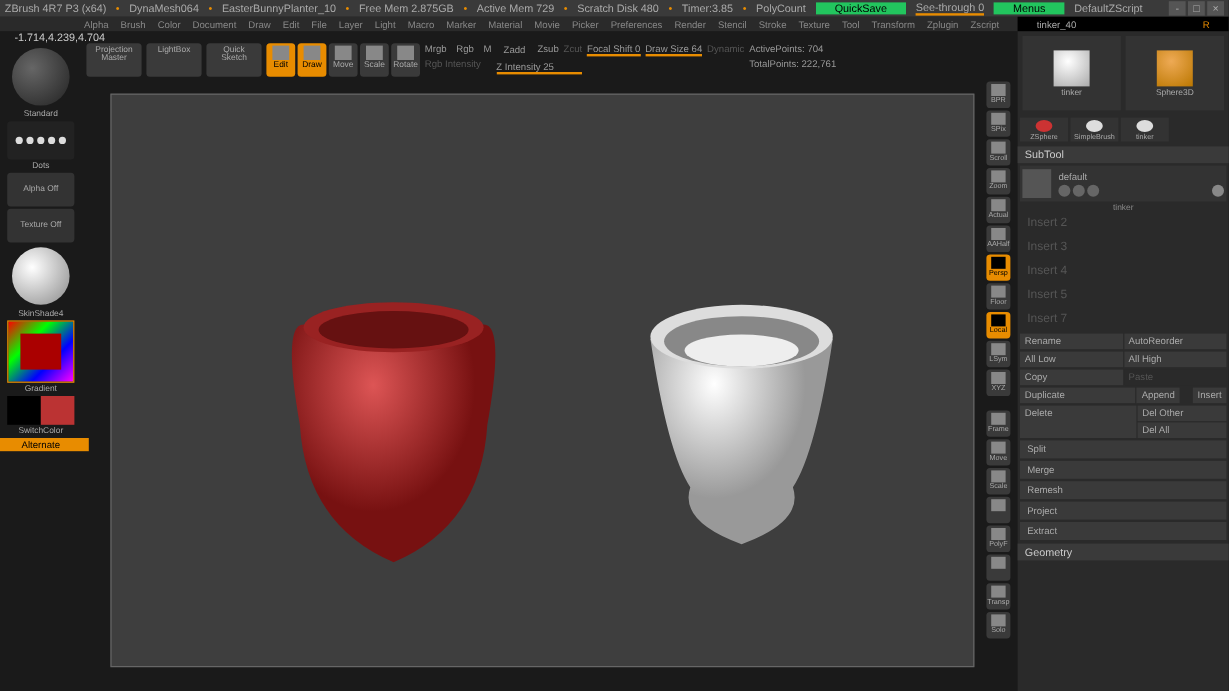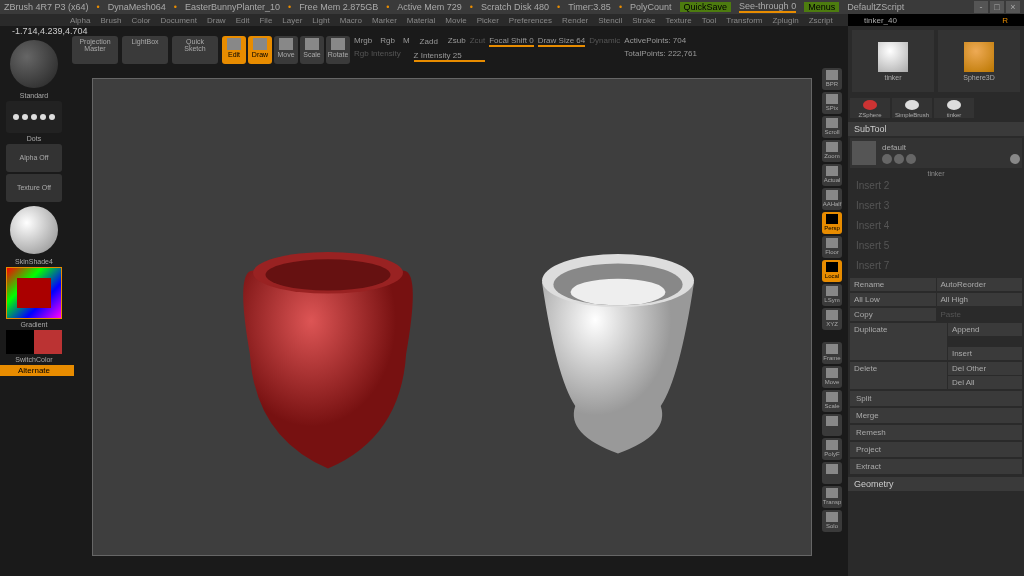--- a/index.html
+++ b/index.html
@@ -1,20 +1,20 @@
 <!DOCTYPE html>
 <html><head>
 <meta charset="utf-8">
 <style>
 * { margin: 0; padding: 0; box-sizing: border-box; font-family: Arial, sans-serif; }
 body { background: #1a1a1a; color: #aaa; font-size: 9px; width: 1024px; height: 576px; overflow: hidden; position: relative; }
 
 .title-bar { height: 14px; background: #3a3a3a; display: flex; align-items: center; padding: 0 4px; gap: 8px; font-size: 9px; }
 .title-bar .sep { color: #e88c00; }
-.title-bar .orange-bg { background: #4d7c0f; color: #000; padding: 0 4px; }
+.title-bar .orange-bg { background: #22c55e; color: #000; padding: 0 16px; }
 .title-bar .win-controls { margin-left: auto; display: flex; gap: 2px; }
 .title-bar .win-controls div { width: 14px; height: 12px; background: #555; text-align: center; line-height: 12px; cursor: pointer; }
 
 .menu-bar { height: 12px; background: #2a2a2a; display: flex; align-items: center; padding-left: 70px; gap: 10px; font-size: 8px; color: #888; }
 .menu-bar span { cursor: pointer; }
 
 .coords { position: absolute; top: 26px; left: 12px; font-size: 9px; color: #ccc; }
 
 .left-panel { position: absolute; left: 0; top: 38px; width: 68px; display: flex; flex-direction: column; align-items: center; gap: 2px; }
 .sphere-ico { width: 48px; height: 48px; background: radial-gradient(circle at 35% 35%, #666, #222); border-radius: 50%; margin: 2px; }
@@ -284,21 +284,21 @@
   <div class="btn-row">
       <div class="btn-cell">All Low</div>
       <div class="btn-cell">All High</div>
     </div>
   <div class="btn-row">
       <div class="btn-cell">Copy</div>
       <div class="btn-cell dark">Paste</div>
     </div>
   <div class="btn-row">
       <div class="btn-cell" style="flex:1.2">Duplicate</div>
-      <div style="flex:1;display:flex;flex-direction:column;gap:11px">
+      <div style="flex:1;display:flex;flex-direction:row;gap:11px">
         <div class="btn-cell">Append</div>
         <div class="btn-cell">Insert</div>
       </div>
     </div>
   <div class="btn-row">
       <div class="btn-cell" style="flex:1.2">Delete</div>
       <div style="flex:1;display:flex;flex-direction:column;gap:1px">
         <div class="btn-cell">Del Other</div>
         <div class="btn-cell">Del All</div>
       </div>

